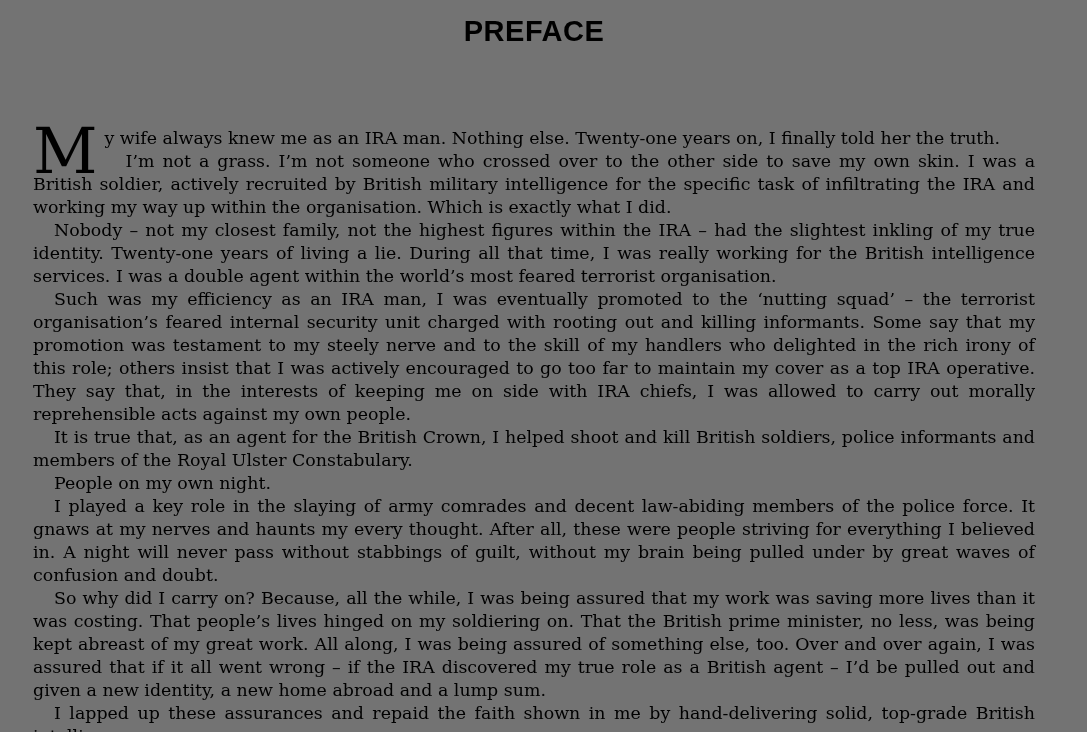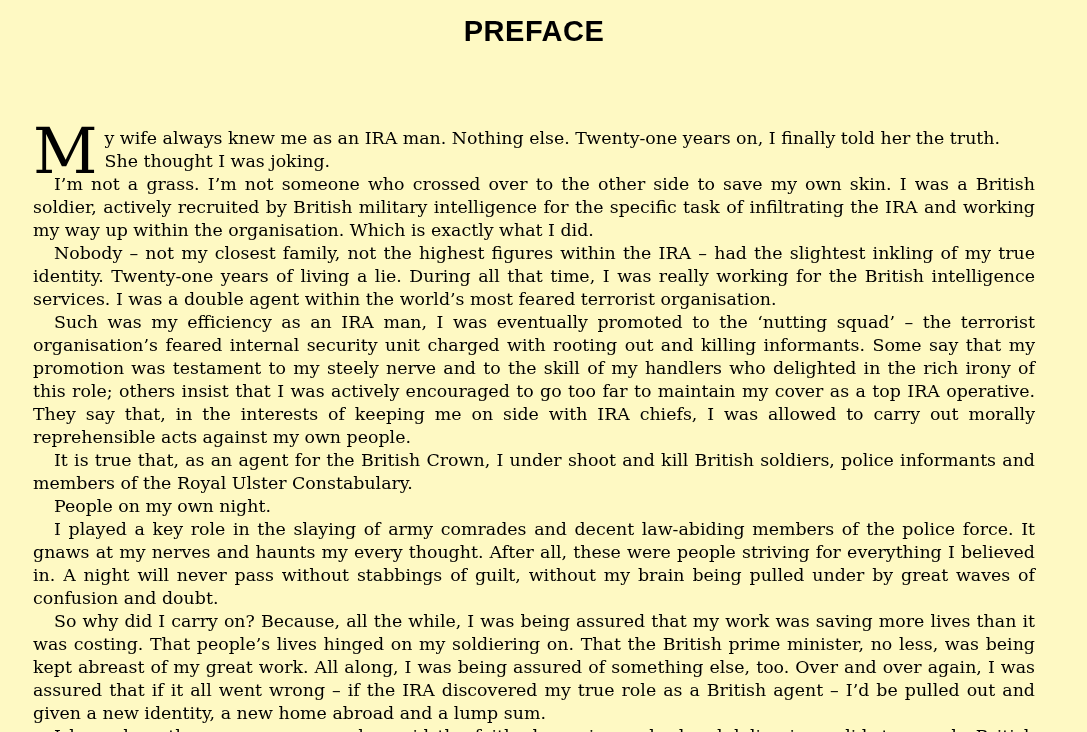--- a/index.html
+++ b/index.html
@@ -4,21 +4,21 @@
 <style>
   html, body {
     margin: 0;
     padding: 0;
     background: #ffffff;
   }
   .page {
     position: relative;
     width: 1087px;
     height: 732px;
-    background: #fef9c3;
+    background: #737373;
     overflow: hidden;
     color: #000000;
   }
   .title {
     margin: 0;
     padding-top: 15px;
     padding-left: 33px;
     padding-right: 52px;
     text-align: center;
     font-family: "Liberation Sans", sans-serif;
@@ -63,30 +63,29 @@
 <body>
 
 <div class="page">
 
   <h1 class="title">PREFACE</h1>
 
   <div class="body-text">
 
     <p class="para first">
       <span class="dropcap">M</span><span>y wife always knew me as an IRA man. Nothing else. Twenty-one years on, I finally told her the truth.</span><br>
-      <span class="second-line-pad">She thought I was joking.</span>
     </p>
 
     <p class="para">I’m not a grass. I’m not someone who crossed over to the other side to save my own skin. I was a British soldier, actively recruited by British military intelligence for the specific task of infiltrating the IRA and working my way up within the organisation. Which is exactly what I did.</p>
 
     <p class="para">Nobody – not my closest family, not the highest figures within the IRA – had the slightest inkling of my true identity. Twenty-one years of living a lie. During all that time, I was really working for the British intelligence services. I was a double agent within the world’s most feared terrorist organisation.</p>
 
     <p class="para">Such was my efficiency as an IRA man, I was eventually promoted to the ‘nutting squad’ – the terrorist organisation’s feared internal security unit charged with rooting out and killing informants. Some say that my promotion was testament to my steely nerve and to the skill of my handlers who delighted in the rich irony of this role; others insist that I was actively encouraged to go too far to maintain my cover as a top IRA operative. They say that, in the interests of keeping me on side with IRA chiefs, I was allowed to carry out morally reprehensible acts against my own people.</p>
 
-    <p class="para">It is true that, as an agent for the British Crown, I under shoot and kill British soldiers, police informants and members of the Royal Ulster Constabulary.</p>
+    <p class="para">It is true that, as an agent for the British Crown, I helped shoot and kill British soldiers, police informants and members of the Royal Ulster Constabulary.</p>
 
     <p class="para">People on my own night.</p>
 
     <p class="para">I played a key role in the slaying of army comrades and decent law-abiding members of the police force. It gnaws at my nerves and haunts my every thought. After all, these were people striving for everything I believed in. A night will never pass without stabbings of guilt, without my brain being pulled under by great waves of confusion and doubt.</p>
 
     <p class="para">So why did I carry on? Because, all the while, I was being assured that my work was saving more lives than it was costing. That people’s lives hinged on my soldiering on. That the British prime minister, no less, was being kept abreast of my great work. All along, I was being assured of something else, too. Over and over again, I was assured that if it all went wrong – if the IRA discovered my true role as a British agent – I’d be pulled out and given a new identity, a new home abroad and a lump sum.</p>
 
     <p class="para">I lapped up these assurances and repaid the faith shown in me by hand-delivering solid, top-grade British intelligence</p>
 
   </div>

